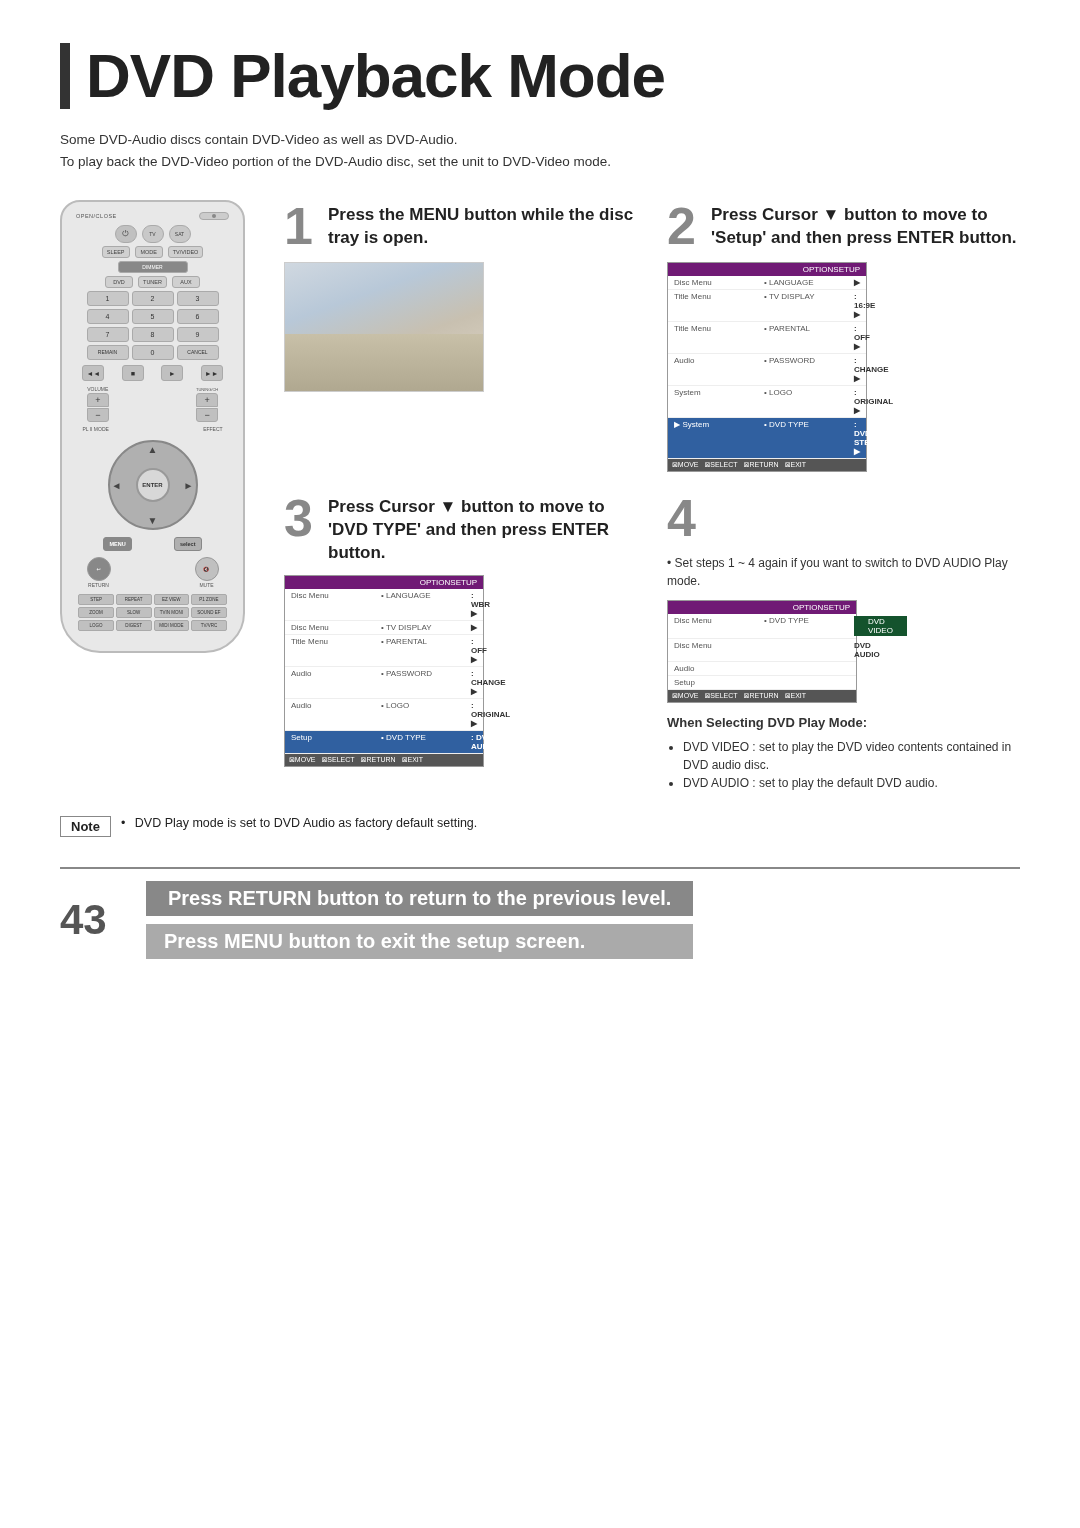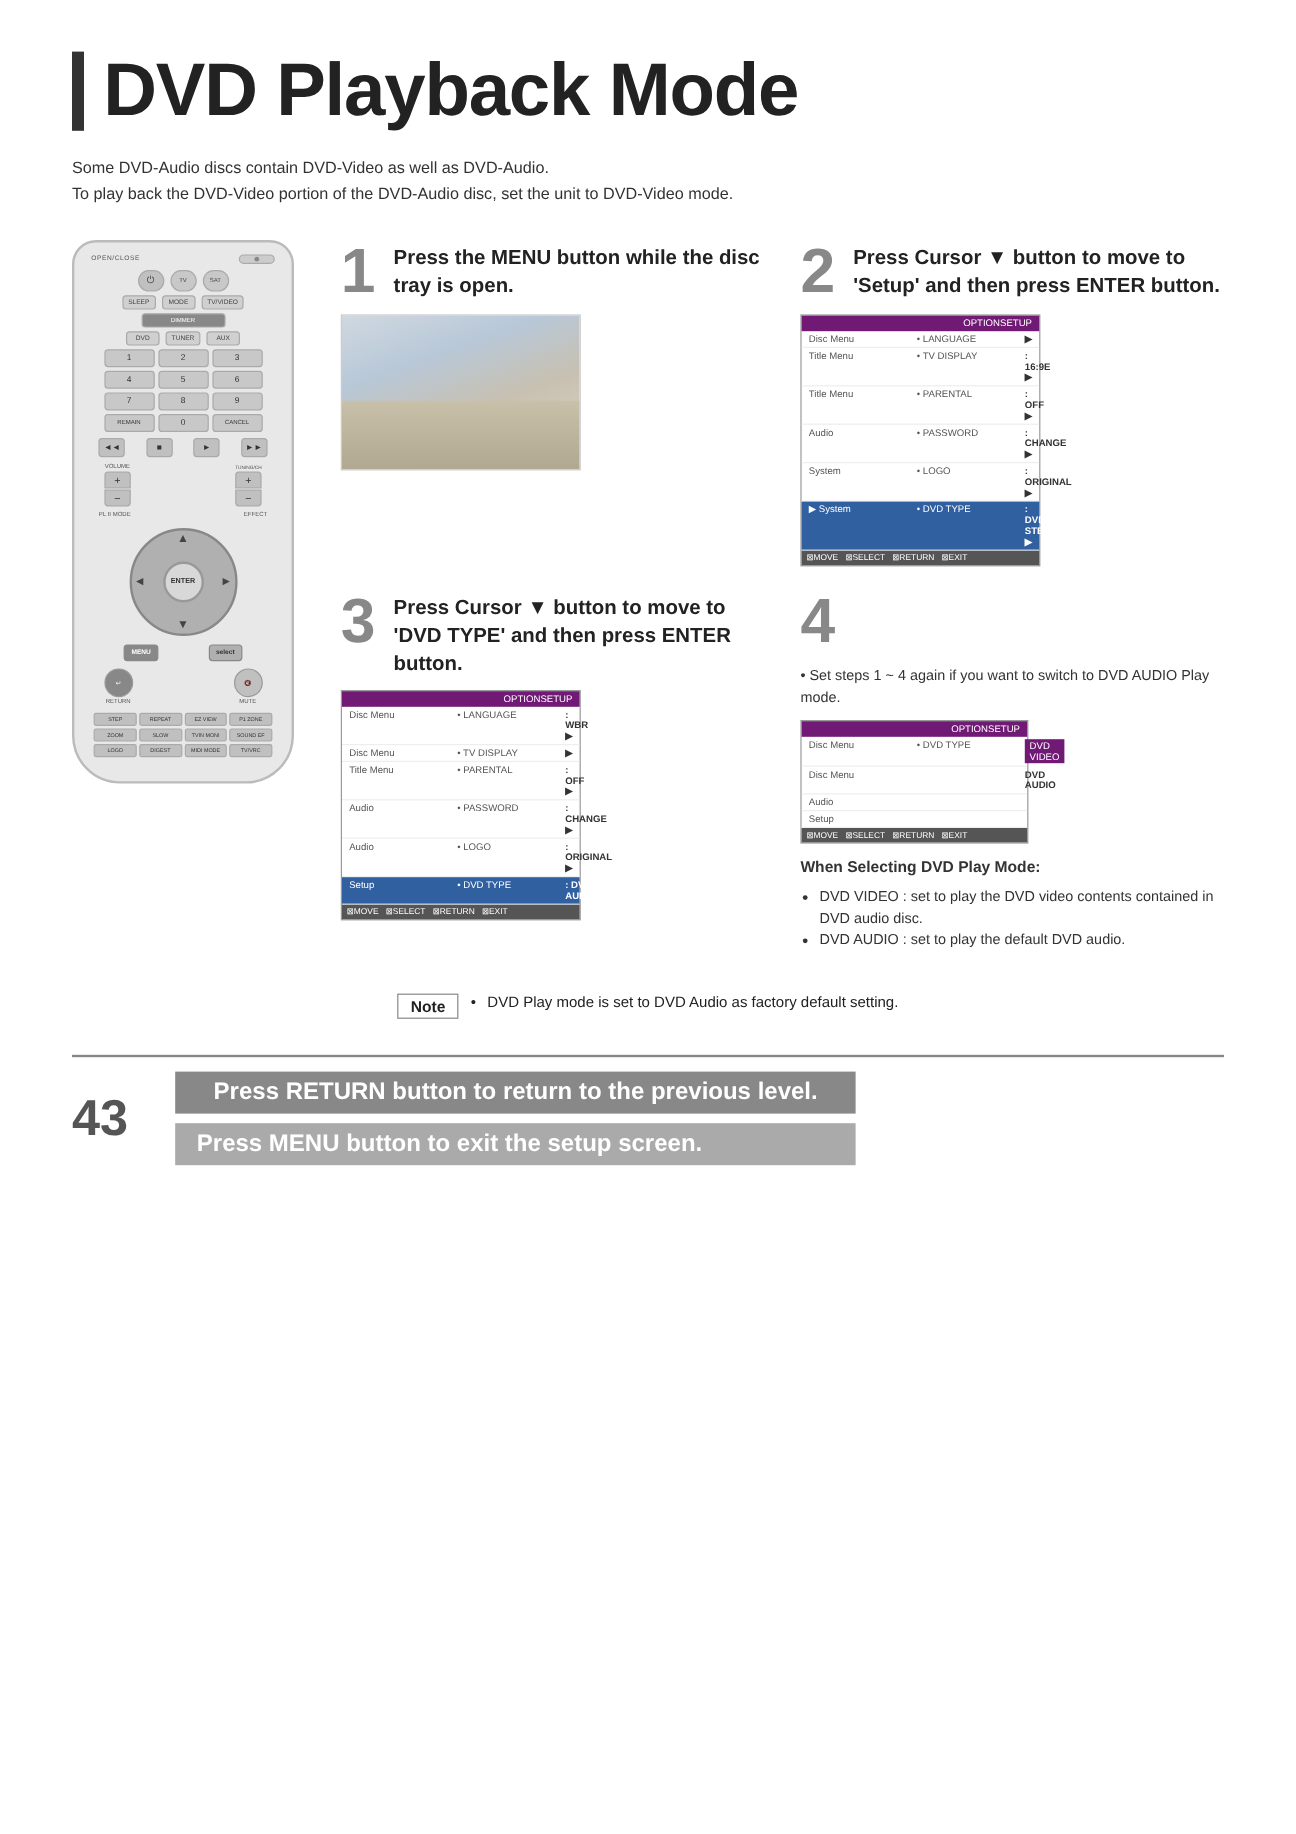--- a/index.html
+++ b/index.html
@@ -389,26 +389,25 @@
       gap: 6px;
     }
     .when-title {
       font-size: 13px;
       font-weight: bold;
       margin-bottom: 5px;
     }
 
     
     .note-section {
-      margin-top: 36px;
+      margin-top: 24px;
       display: flex;
       align-items: flex-start;
       gap: 10px;
       font-size: 12.5px;
-      justify-content: center;
     }
     .note-label {
       background: #fff;
       border: 1.5px solid #888;
       padding: 2px 10px;
       font-size: 13px;
       font-weight: bold;
       white-space: nowrap;
     }
 
@@ -708,21 +707,21 @@
       </div>
 
       <div class="setup-screen" style="width:190px;">
         <div class="setup-header">
           <span>OPTION</span>
           <span>SETUP</span>
         </div>
         <div class="setup-row">
           <span class="key">Disc Menu</span>
           <span class="key">• DVD TYPE</span>
-          <span style="background:#701a75;color:#fff;padding:1px 4px;font-size:8px;">DVD VIDEO</span>
+          <span style="background:#14532d;color:#fff;padding:1px 14px;font-size:8px;">DVD VIDEO</span>
         </div>
         <div class="setup-row">
           <span class="key">Disc Menu</span>
           <span class="key"></span>
           <span class="val">DVD AUDIO</span>
         </div>
         <div class="setup-row">
           <span class="key">Audio</span>
         </div>
         <div class="setup-row">
@@ -753,21 +752,21 @@
   <div>
     <span style="margin-right:6px;">•</span>
     <span>DVD Play mode is set to DVD Audio as factory default setting.</span>
   </div>
 </div>
 
 <div class="bottom-section">
   <div class="bottom-row">
     <div class="page-number">43</div>
     <div class="bottom-instructions">
-      <div style="background:#888;display:inline-block;padding:6px 32px;">
+      <div style="background:#888;display:inline-block;padding:6px 22px;">
         <span class="bottom-text" style="color:#fff;">Press RETURN button to return to the previous level.</span>
       </div>
       <div style="background:#aaa;display:inline-block;padding:6px 18px;">
         <span class="bottom-text-2" style="color:#fff;">Press MENU button to exit the setup screen.</span>
       </div>
     </div>
   </div>
 </div>
 
 </body></html>

